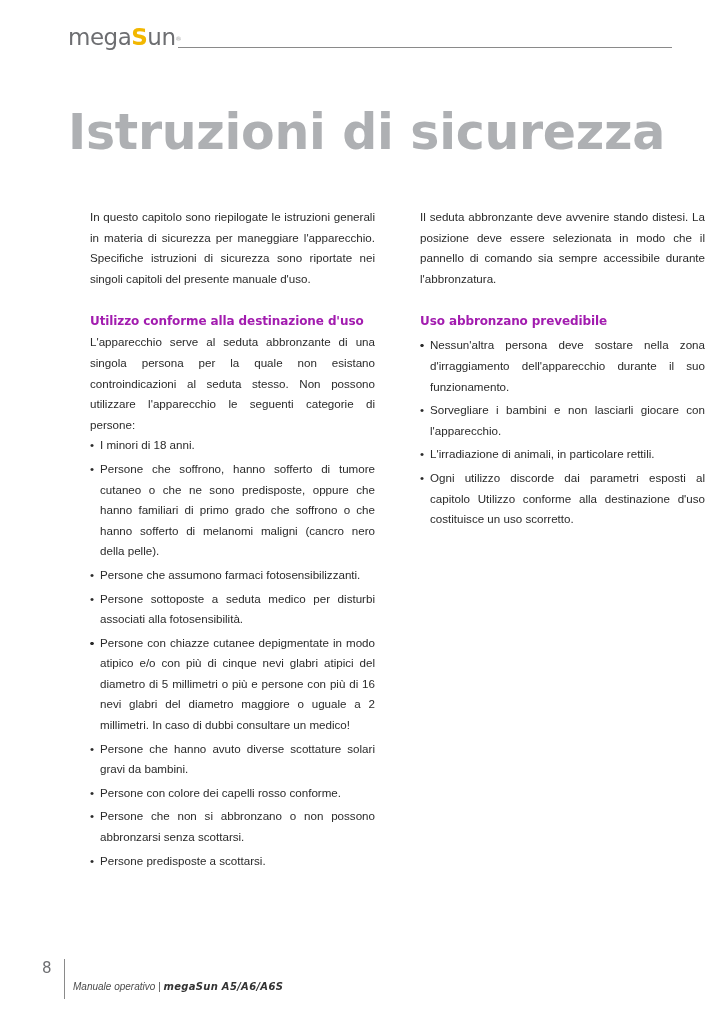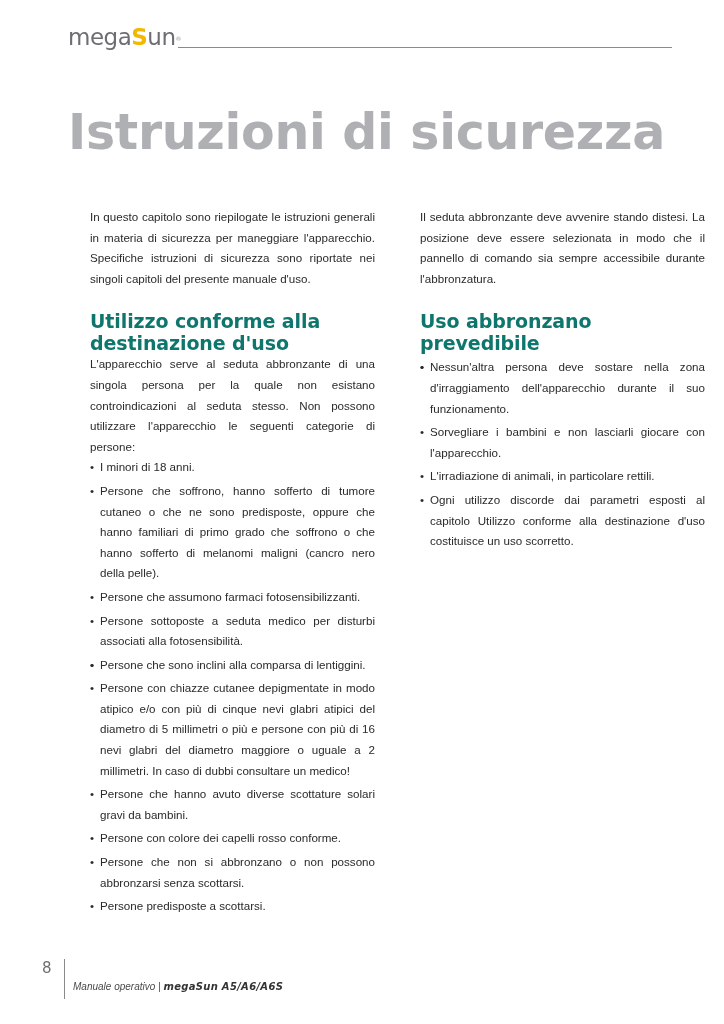--- a/index.html
+++ b/index.html
@@ -10,21 +10,21 @@
     .logo .reg { font-size: 6px; vertical-align: top; position: relative; top: 2px; color: #9a9a9a; }
     .header-rule { position: absolute; left: 110px; right: 0; top: 25px; height: 1px; background: #8a8a8a; }
 
     .page-title { position: absolute; left: 68px; top: 107px; font-family: "DejaVu Sans", sans-serif; font-weight: bold; font-size: 49px; letter-spacing: -0.3px; color: #aeb0b3; margin: 0; line-height: 52px; }
 
     .col { position: absolute; top: 207px; width: 285px; font-size: 11.6px; line-height: 20.6px; text-align: justify; }
     .col-left { left: 68px; margin-left: 22px; }
     .col-right { left: 388px; margin-left: 32px; }
 
     .para { margin: 0; }
-    .section-heading { font-family: "DejaVu Sans", sans-serif; font-weight: bold; color: #0f766e; font-size: 19px; line-height: 22px; margin: 21px 0 0 0; text-align: left; letter-spacing: -0.1px; }
+    .section-heading { font-family: "DejaVu Sans", sans-serif; font-weight: bold; color: #a21caf; font-size: 12px; line-height: 22px; margin: 21px 0 0 0; text-align: left; letter-spacing: -0.1px; }
     .col-right .section-heading { margin-top: 21px; }
 
     ul.bullets { list-style: none; margin: 0; padding: 0; }
     ul.bullets li { position: relative; padding-left: 10px; margin-bottom: 3px; }
     ul.bullets li .dot { position: absolute; left: 0; top: 0; }
 
     .footer { position: absolute; left: 0; top: 955px; width: 724px; height: 45px; }
     .page-number { position: absolute; left: 42px; top: 4px; font-family: "DejaVu Sans", sans-serif; font-size: 15px; color: #6d6e71; }
     .footer-rule { position: absolute; left: 64px; top: 4px; width: 1px; height: 40px; background: #8a8a8a; }
     .footer-text { position: absolute; left: 73px; top: 26px; font-size: 10px; color: #4a4a4a; font-style: italic; }
@@ -45,21 +45,21 @@
 <div class="col col-left">
   <p class="para">In questo capitolo sono riepilogate le istruzioni generali in materia di sicurezza per maneggiare l'apparecchio. Specifiche istruzioni di sicurezza sono riportate nei singoli capitoli del presente manuale d'uso.</p>
   <h2 class="section-heading">Utilizzo conforme alla destinazione d'uso</h2>
   <p class="para">L'apparecchio serve al seduta abbronzante di una singola persona per la quale non esistano controindicazioni al seduta stesso. Non possono utilizzare l'apparecchio le seguenti categorie di persone:</p>
   <ul class="bullets" id="left-list">
       <li><span class="dot">•</span><span>I minori di 18 anni.</span></li>
       <li><span class="dot">•</span><span>Persone che soffrono, hanno sofferto di tumore cutaneo o che ne sono predisposte, oppure che hanno familiari di primo grado che soffrono o che hanno sofferto di melanomi maligni (cancro nero della pelle).</span></li>
       <li><span class="dot">•</span><span>Persone che assumono farmaci fotosensibilizzanti.</span></li>
       <li><span class="dot">•</span><span>Persone sottoposte a seduta medico per disturbi associati alla fotosensibilità.</span></li>
       <li><span class="dot">•</span></li>
-      <li><span class="dot">•</span><span>Persone che sono inclini alla comparsa di lentiggini.</span></li>
+      <li><span class="dot">•</span></li>
       <li><span class="dot">•</span><span>Persone con chiazze cutanee depigmentate in modo atipico e/o con più di cinque nevi glabri atipici del diametro di 5 millimetri o più e persone con più di 16 nevi glabri del diametro maggiore o uguale a 2 millimetri. In caso di dubbi consultare un medico!</span></li>
       <li><span class="dot">•</span><span>Persone che hanno avuto diverse scottature solari gravi da bambini.</span></li>
       <li><span class="dot">•</span><span>Persone con colore dei capelli rosso conforme.</span></li>
       <li><span class="dot">•</span><span>Persone che non si abbronzano o non possono abbronzarsi senza scottarsi.</span></li>
       <li><span class="dot">•</span><span>Persone predisposte a scottarsi.</span></li>
     </ul>
 </div>
 
 <div class="col col-right">
   <p class="para">Il seduta abbronzante deve avvenire stando distesi. La posizione deve essere selezionata in modo che il pannello di comando sia sempre accessibile durante l'abbronzatura.</p>

